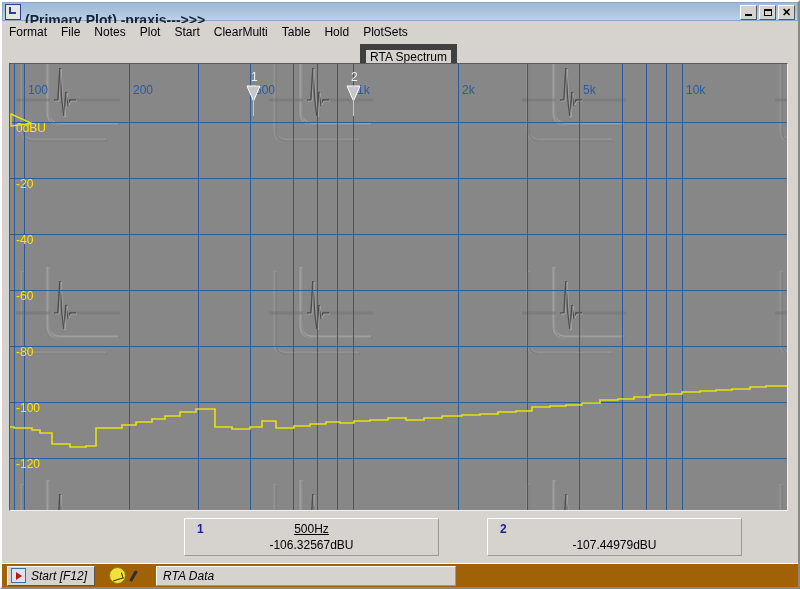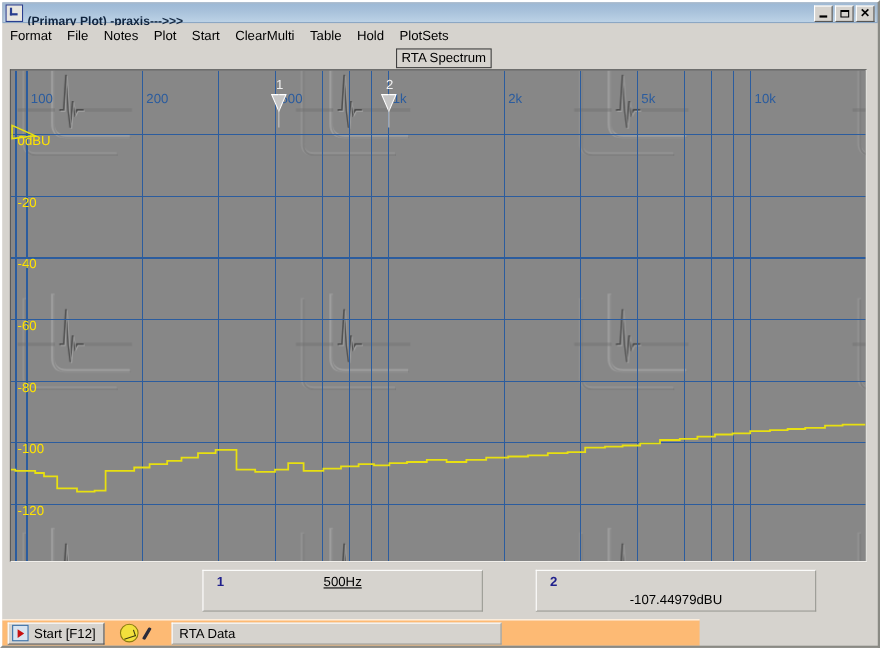--- a/index.html
+++ b/index.html
@@ -48,21 +48,21 @@
     background: #2a3f8f;
   }
   .title-icon::after {
     content: "";
     position: absolute;
     left: 3px; top: 7px;
     width: 7px; height: 2px;
     background: #2a3f8f;
   }
   .title-text {
-    font-size: 11px;
+    font-size: 14px;
     font-weight: bold;
     color: #10243e;
     white-space: nowrap;
     letter-spacing: 0px;
     margin-top: 16px;
   }
   .title-buttons {
     position: absolute;
     right: 2px; top: 2px;
     display: flex;
@@ -126,21 +126,21 @@
   
   .subheader {
     position: absolute;
     left: 3px; top: 43px;
     width: 794px; height: 20px;
     background: #d6d3ce;
   }
   .rta-badge {
     position: absolute;
     left: 357px; top: 1px;
-    border: 1px solid #404040;
+    border: 6px solid #404040;
     background: #d6d3ce;
     font-size: 12px;
     color: #000;
     padding: 0px 4px 1px 4px;
     line-height: 15px;
     white-space: nowrap;
   }
   .acq-label {
     position: absolute;
     right: 8px; top: 2px;
@@ -202,26 +202,27 @@
     left: 0; right: 0; top: 19px;
     text-align: center;
     font-size: 12px;
     color: #000;
   }
 
   
   .taskbar {
     position: absolute;
     left: 2px; bottom: 2px;
-    width: 634px; height: 24px;
-    background: #fdba74;
+    width: 796px; height: 24px;
+    background: #a16207;
     border-top: 1px solid #ffffff;
     box-sizing: border-box;
     display: flex;
     align-items: center;
+    font-style: italic;
   }
   .start-btn {
     margin-left: 5px;
     height: 20px;
     display: flex;
     align-items: center;
     padding: 0 7px 0 3px;
     border: 1px solid #ffffff;
     border-right-color: #565656;
     border-bottom-color: #565656;
@@ -462,20 +463,21 @@
           <line x1="343.5" y1="22" x2="343.5" y2="52" stroke="#c6c6c6" stroke-width="1"></line>
         </g>
       </g>
     </svg>
   </div>
 
   <div class="markerstrip">
     <div class="mpanel mpanel-1">
       <span class="m-num">1</span>
       <span class="m-freq">500Hz</span>
+      <span class="m-val">-106.32567dBU</span>
     </div>
     <div class="mpanel mpanel-2">
       <span class="m-num">2</span>
       <span class="m-val">-107.44979dBU</span>
     </div>
   </div>
 
   <div class="taskbar">
     <div class="start-btn">
       <span class="start-icon"></span>

